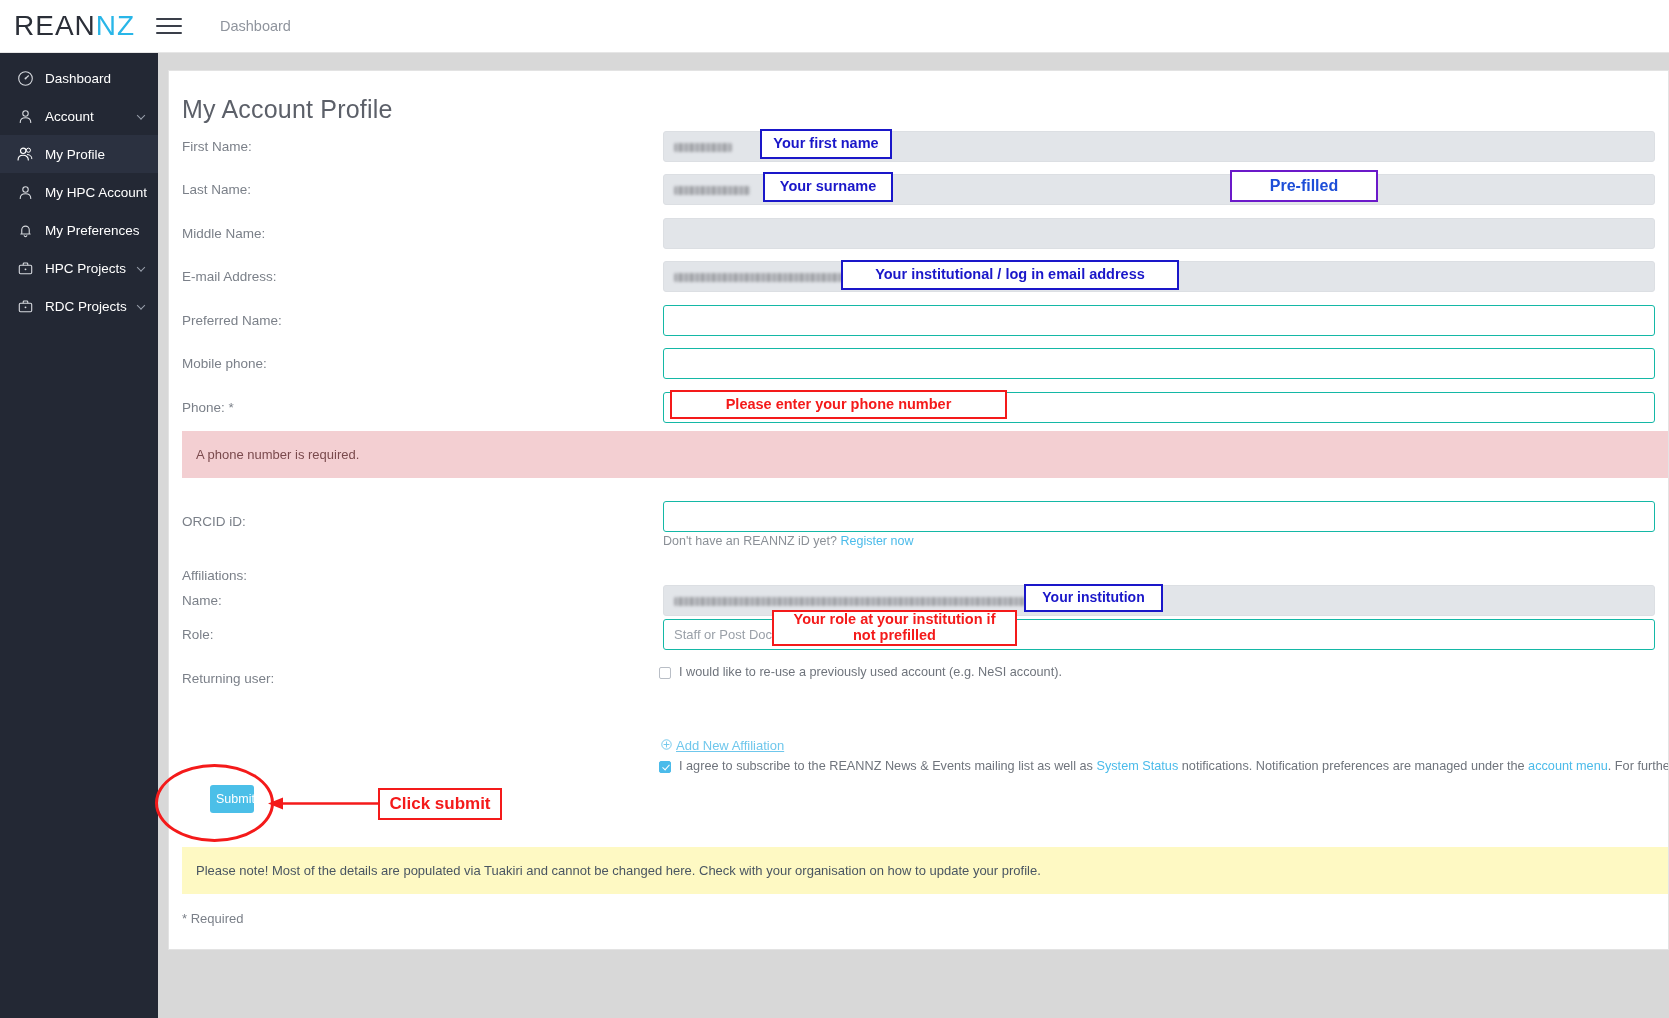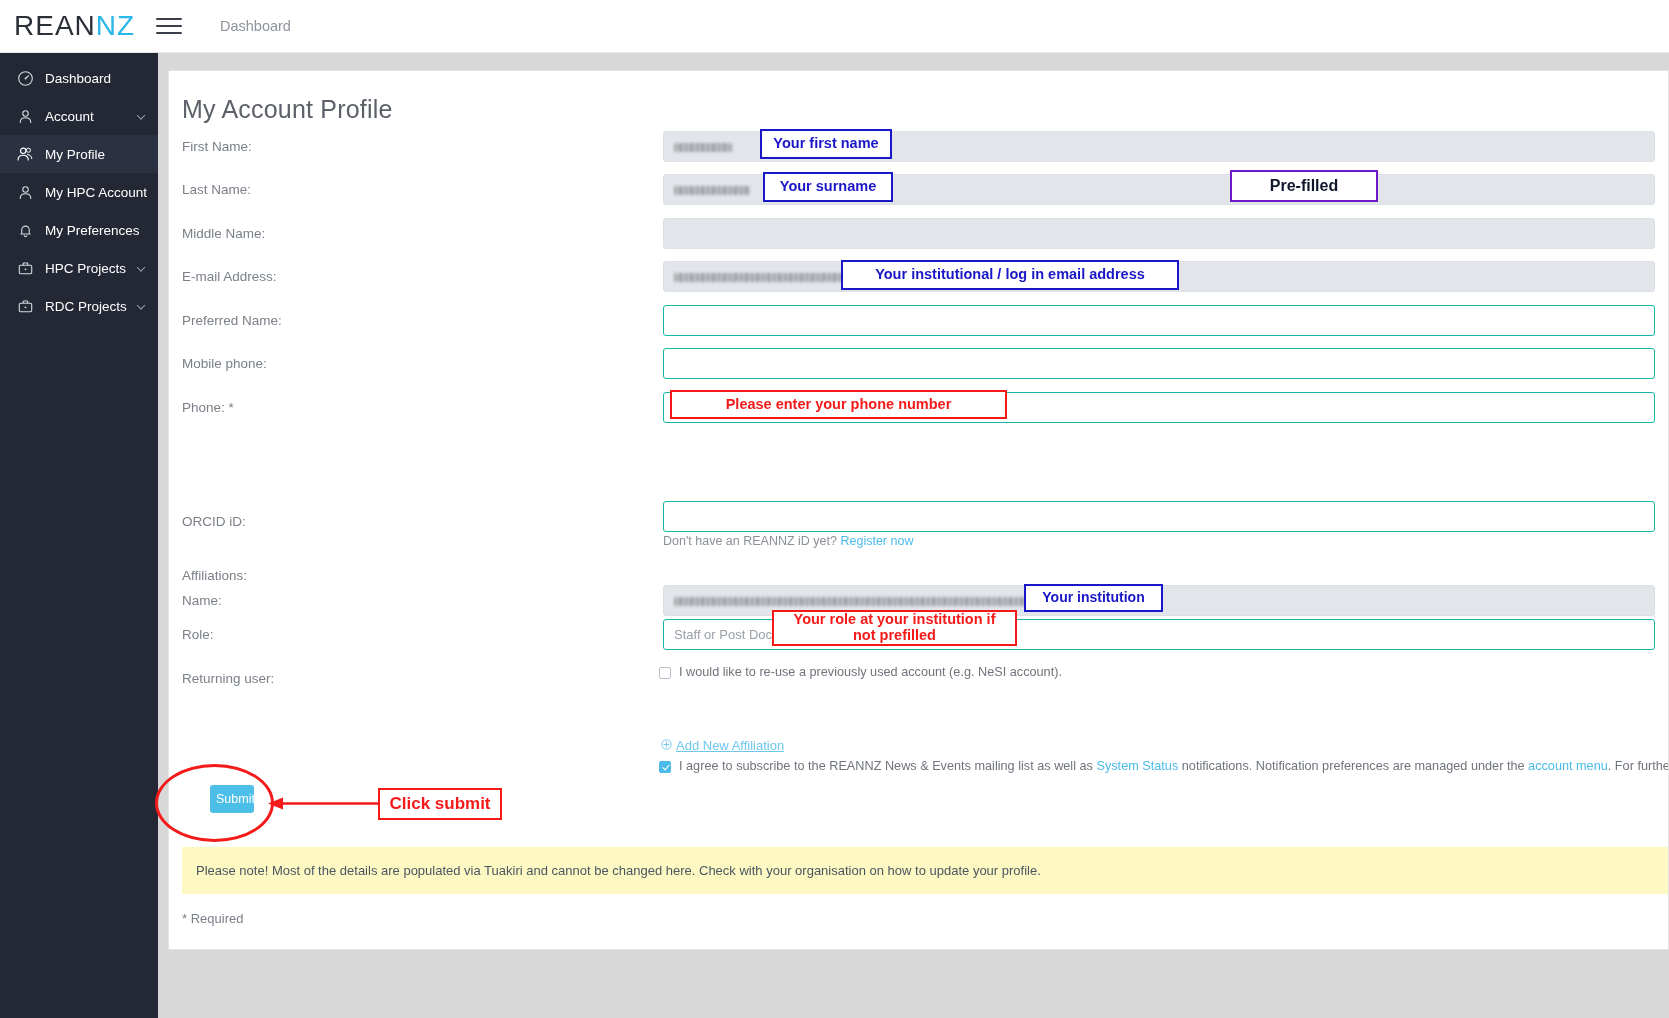--- a/index.html
+++ b/index.html
@@ -206,21 +206,21 @@
   .anno {
     position: absolute;
     display: flex; align-items: center; justify-content: center;
     text-align: center;
     font-weight: bold;
     background: #ffffff;
     z-index: 60;
     line-height: 1.1;
   }
   .anno.blue  { border: 2.5px solid #1a17c9; color: #1a17c9; }
-  .anno.purp  { border: 2.5px solid #6b19c9; color: #0f172a; }
+  .anno.purp  { border: 2.5px solid #6b19c9; color: #1d4ed8; }
   .anno.red   { border: 2.5px solid #f41a1a; color: #f41a1a; }
 
   .ellipse {
     position: absolute;
     border: 3px solid #f41a1a;
     border-radius: 50%;
     z-index: 55;
     background: transparent;
   }
   svg.arrow { position: absolute; z-index: 58; overflow: visible; }
@@ -347,20 +347,23 @@
 
   <div class="flabel" style="top:242px">Preferred Name:</div>
   <div class="finput" style="top:234px"></div>
 
   <div class="flabel" style="top:285px">Mobile phone:</div>
   <div class="finput" style="top:277px"></div>
 
   <div class="flabel" style="top:329px">Phone: *</div>
   <div class="finput" style="top:321px"></div>
 
+  <div class="alert-danger" style="top:360px">
+    <span>A phone number is required.</span>
+  </div>
 
   <div class="flabel" style="top:443px">ORCID iD:</div>
   <div class="finput" style="top:430px"></div>
   <div class="helper" style="top:463px">
     <span>Don't have an REANNZ iD yet? </span><a>Register now</a>
   </div>
 
   <div class="flabel" style="top:497px">Affiliations:</div>
 
   <div class="flabel" style="top:522px">Name:</div>

